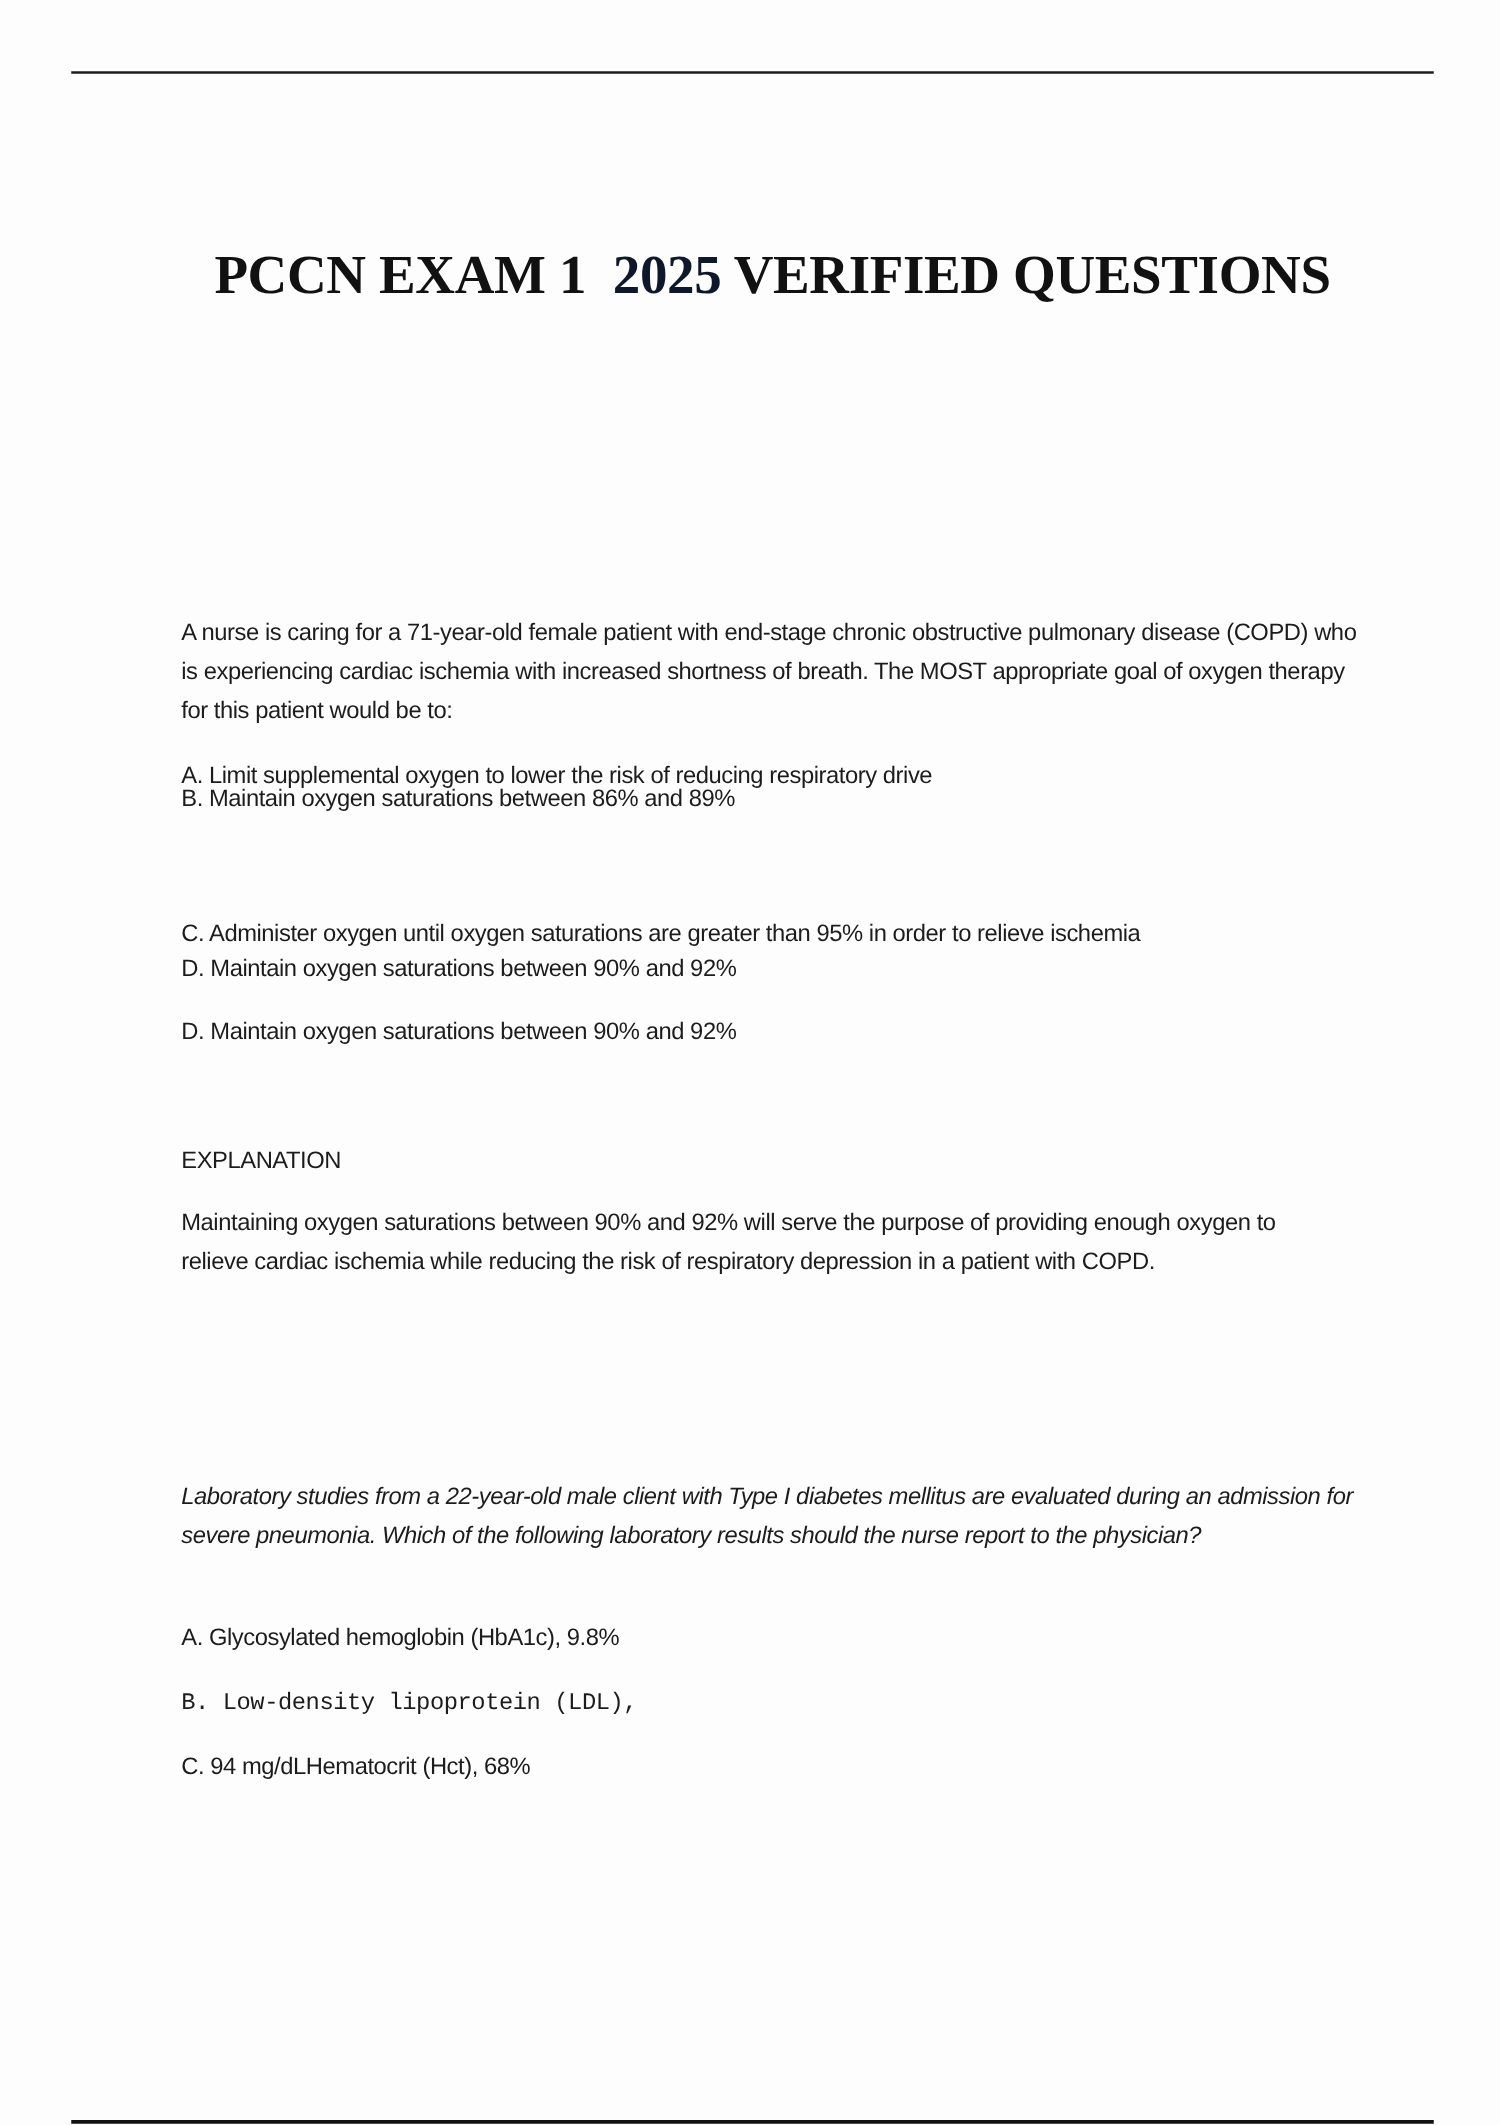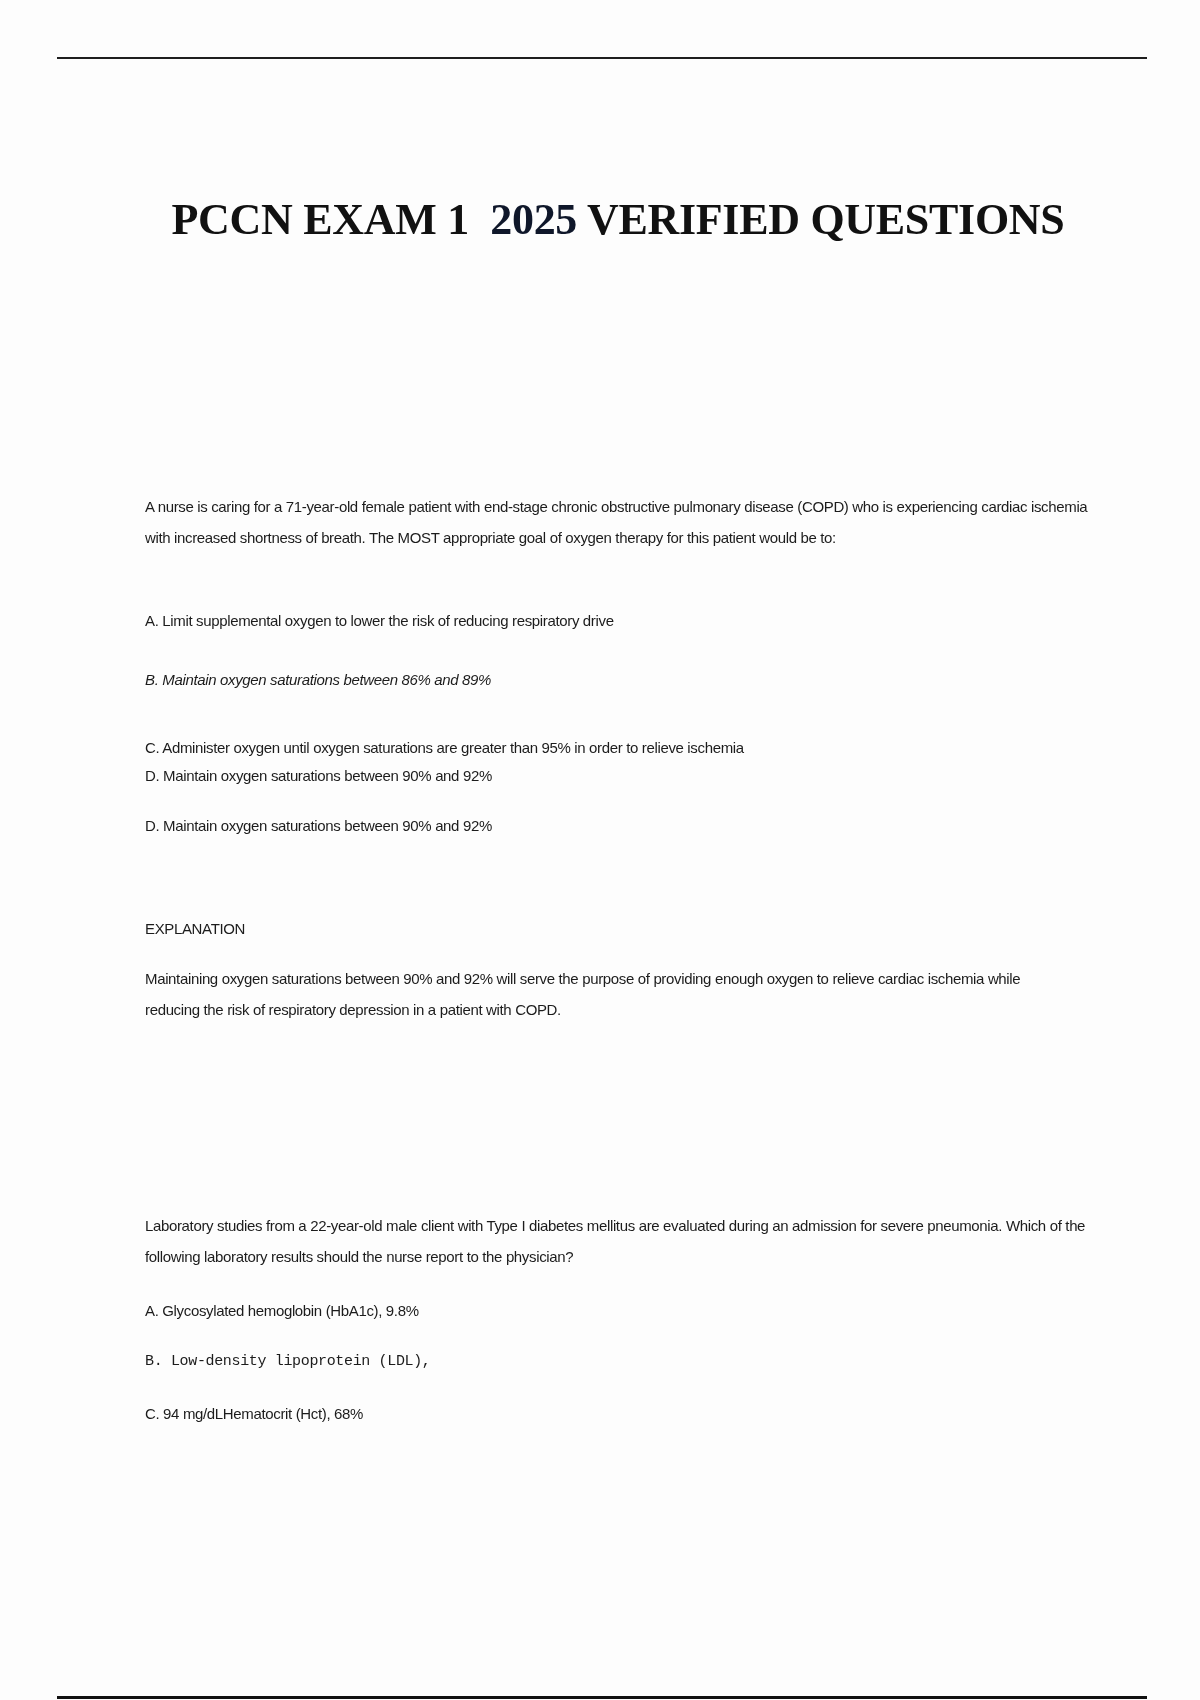--- a/index.html
+++ b/index.html
@@ -35,21 +35,21 @@
       font-size: 44px;
       line-height: 60px;
       color: #111;
       letter-spacing: -0.3px;
       margin: 0;
     }
     .title .accent { color: #c8161d; }
 
     .body-text {
       font-family: "Liberation Sans", "DejaVu Sans", sans-serif;
-      font-size: 15px;
+      font-size: 19px;
       color: #1c1c1c;
       letter-spacing: -0.35px;
     }
     .block {
       position: absolute;
       left: 145px;
       width: 945px;
       margin: 0;
     }
     .para {
@@ -76,31 +76,31 @@
 <div class="rule top"></div>
 
 <h1 class="title">
   <span style="white-space: pre;">PCCN EXAM 1  </span><span class="accent" style="color: #0f172a; white-space: pre;">2025</span><span style="white-space: pre;"> VERIFIED QUESTIONS</span><br>
 </h1>
 
 <section>
   <p class="block para body-text" style="top:491px;">A nurse is caring for a 71-year-old female patient with end-stage chronic obstructive pulmonary disease (COPD) who is experiencing cardiac ischemia with increased shortness of breath. The MOST appropriate goal of oxygen therapy for this patient would be to:</p>
 
   <p class="option body-text" style="top:609px;">A. Limit supplemental oxygen to lower the risk of reducing respiratory drive</p>
-  <p class="option body-text" style="top:668px;font-style:italic;">B. Maintain oxygen saturations between 86% and 89%</p>
+  <p class="option body-text" style="top:628px;">B. Maintain oxygen saturations between 86% and 89%</p>
   <p class="option body-text" style="top:736px;">C. Administer oxygen until oxygen saturations are greater than 95% in order to relieve ischemia</p>
   <p class="option body-text" style="top:764px;">D. Maintain oxygen saturations between 90% and 92%</p>
   <p class="option body-text" style="top:814px;">D. Maintain oxygen saturations between 90% and 92%</p>
 
   <p class="heading-small body-text" style="top:917px;">EXPLANATION</p>
 
   <p class="block para body-text" style="top:963px; width:925px;">Maintaining oxygen saturations between 90% and 92% will serve the purpose of providing enough oxygen to relieve cardiac ischemia while reducing the risk of respiratory depression in a patient with COPD.</p>
 </section>
 
 <section>
-  <p class="block para body-text" style="top:1210px;">Laboratory studies from a 22-year-old male client with Type I diabetes mellitus are evaluated during an admission for severe pneumonia. Which of the following laboratory results should the nurse report to the physician?</p>
+  <p class="block para body-text" style="top:1182px;font-style:italic;">Laboratory studies from a 22-year-old male client with Type I diabetes mellitus are evaluated during an admission for severe pneumonia. Which of the following laboratory results should the nurse report to the physician?</p>
 
   <p class="option body-text" style="top:1299px;">A. Glycosylated hemoglobin (HbA1c), 9.8%</p>
   <p class="option body-text" style="top:1350px;font-family:Liberation Mono, monospace;">B. Low-density lipoprotein (LDL),</p>
   <p class="option body-text" style="top:1402px;">C. 94 mg/dLHematocrit (Hct), 68%</p>
 </section>
 
 <div class="rule bottom"></div>
 
 </body></html>

